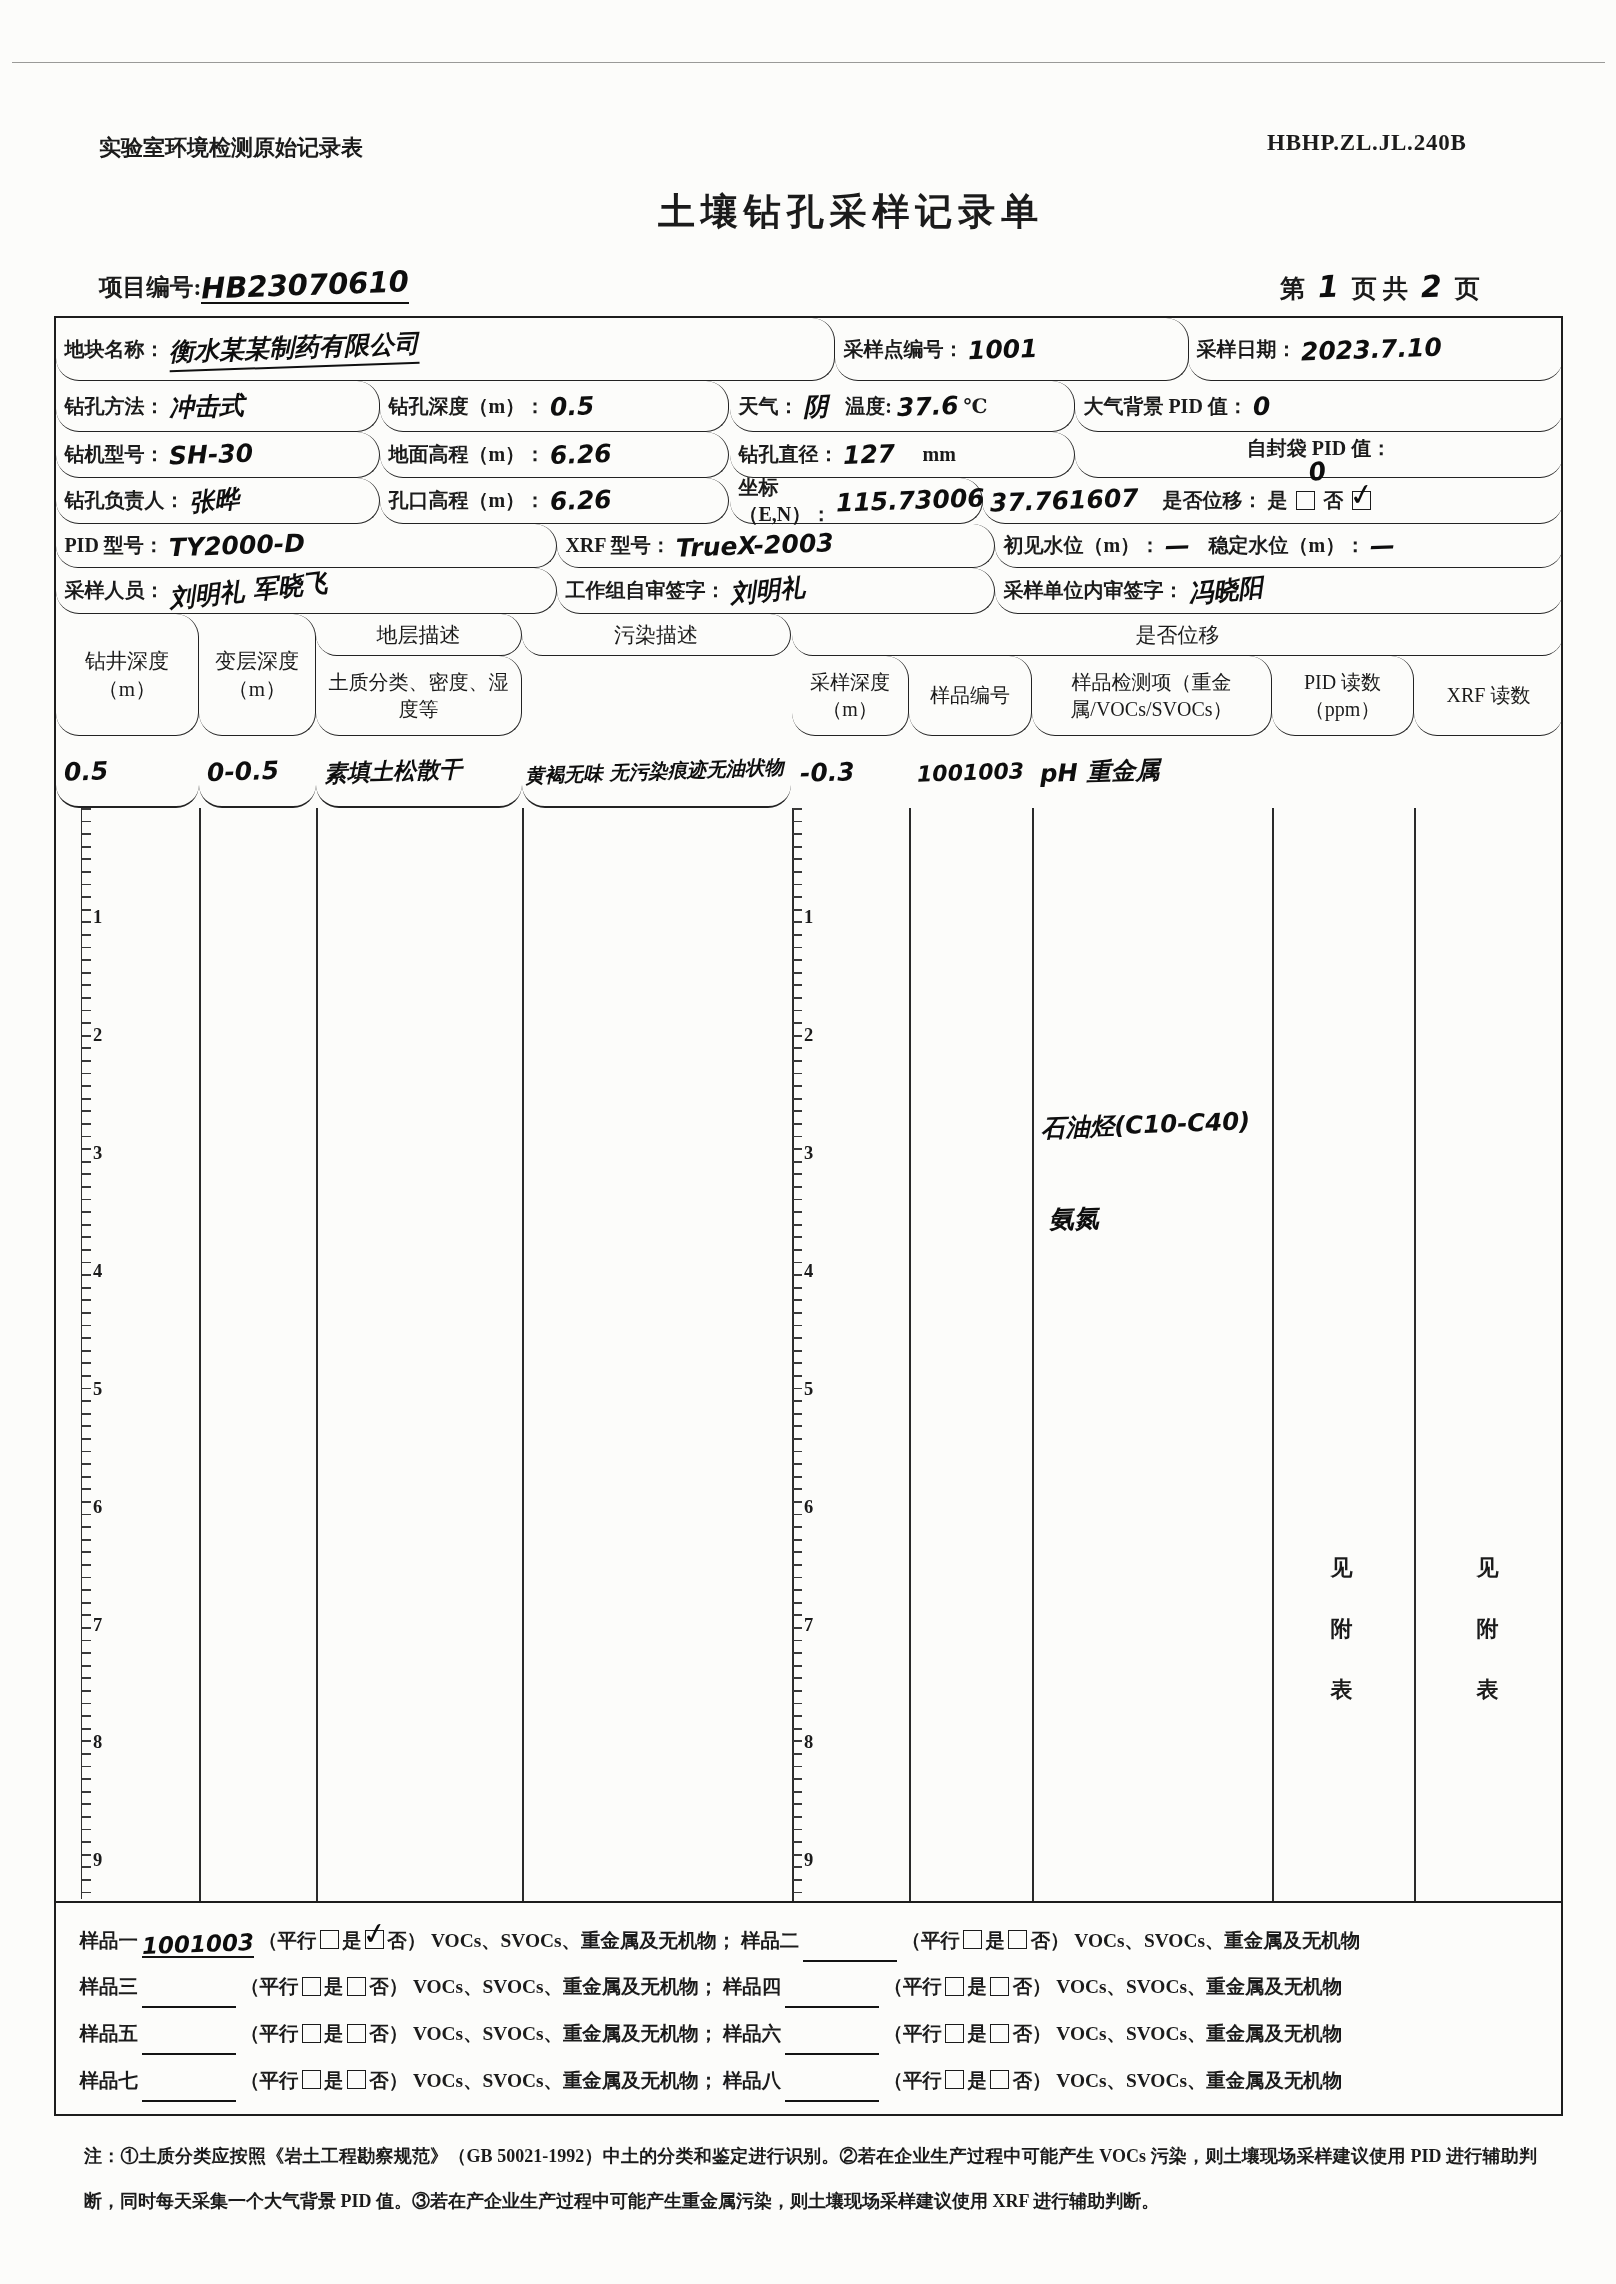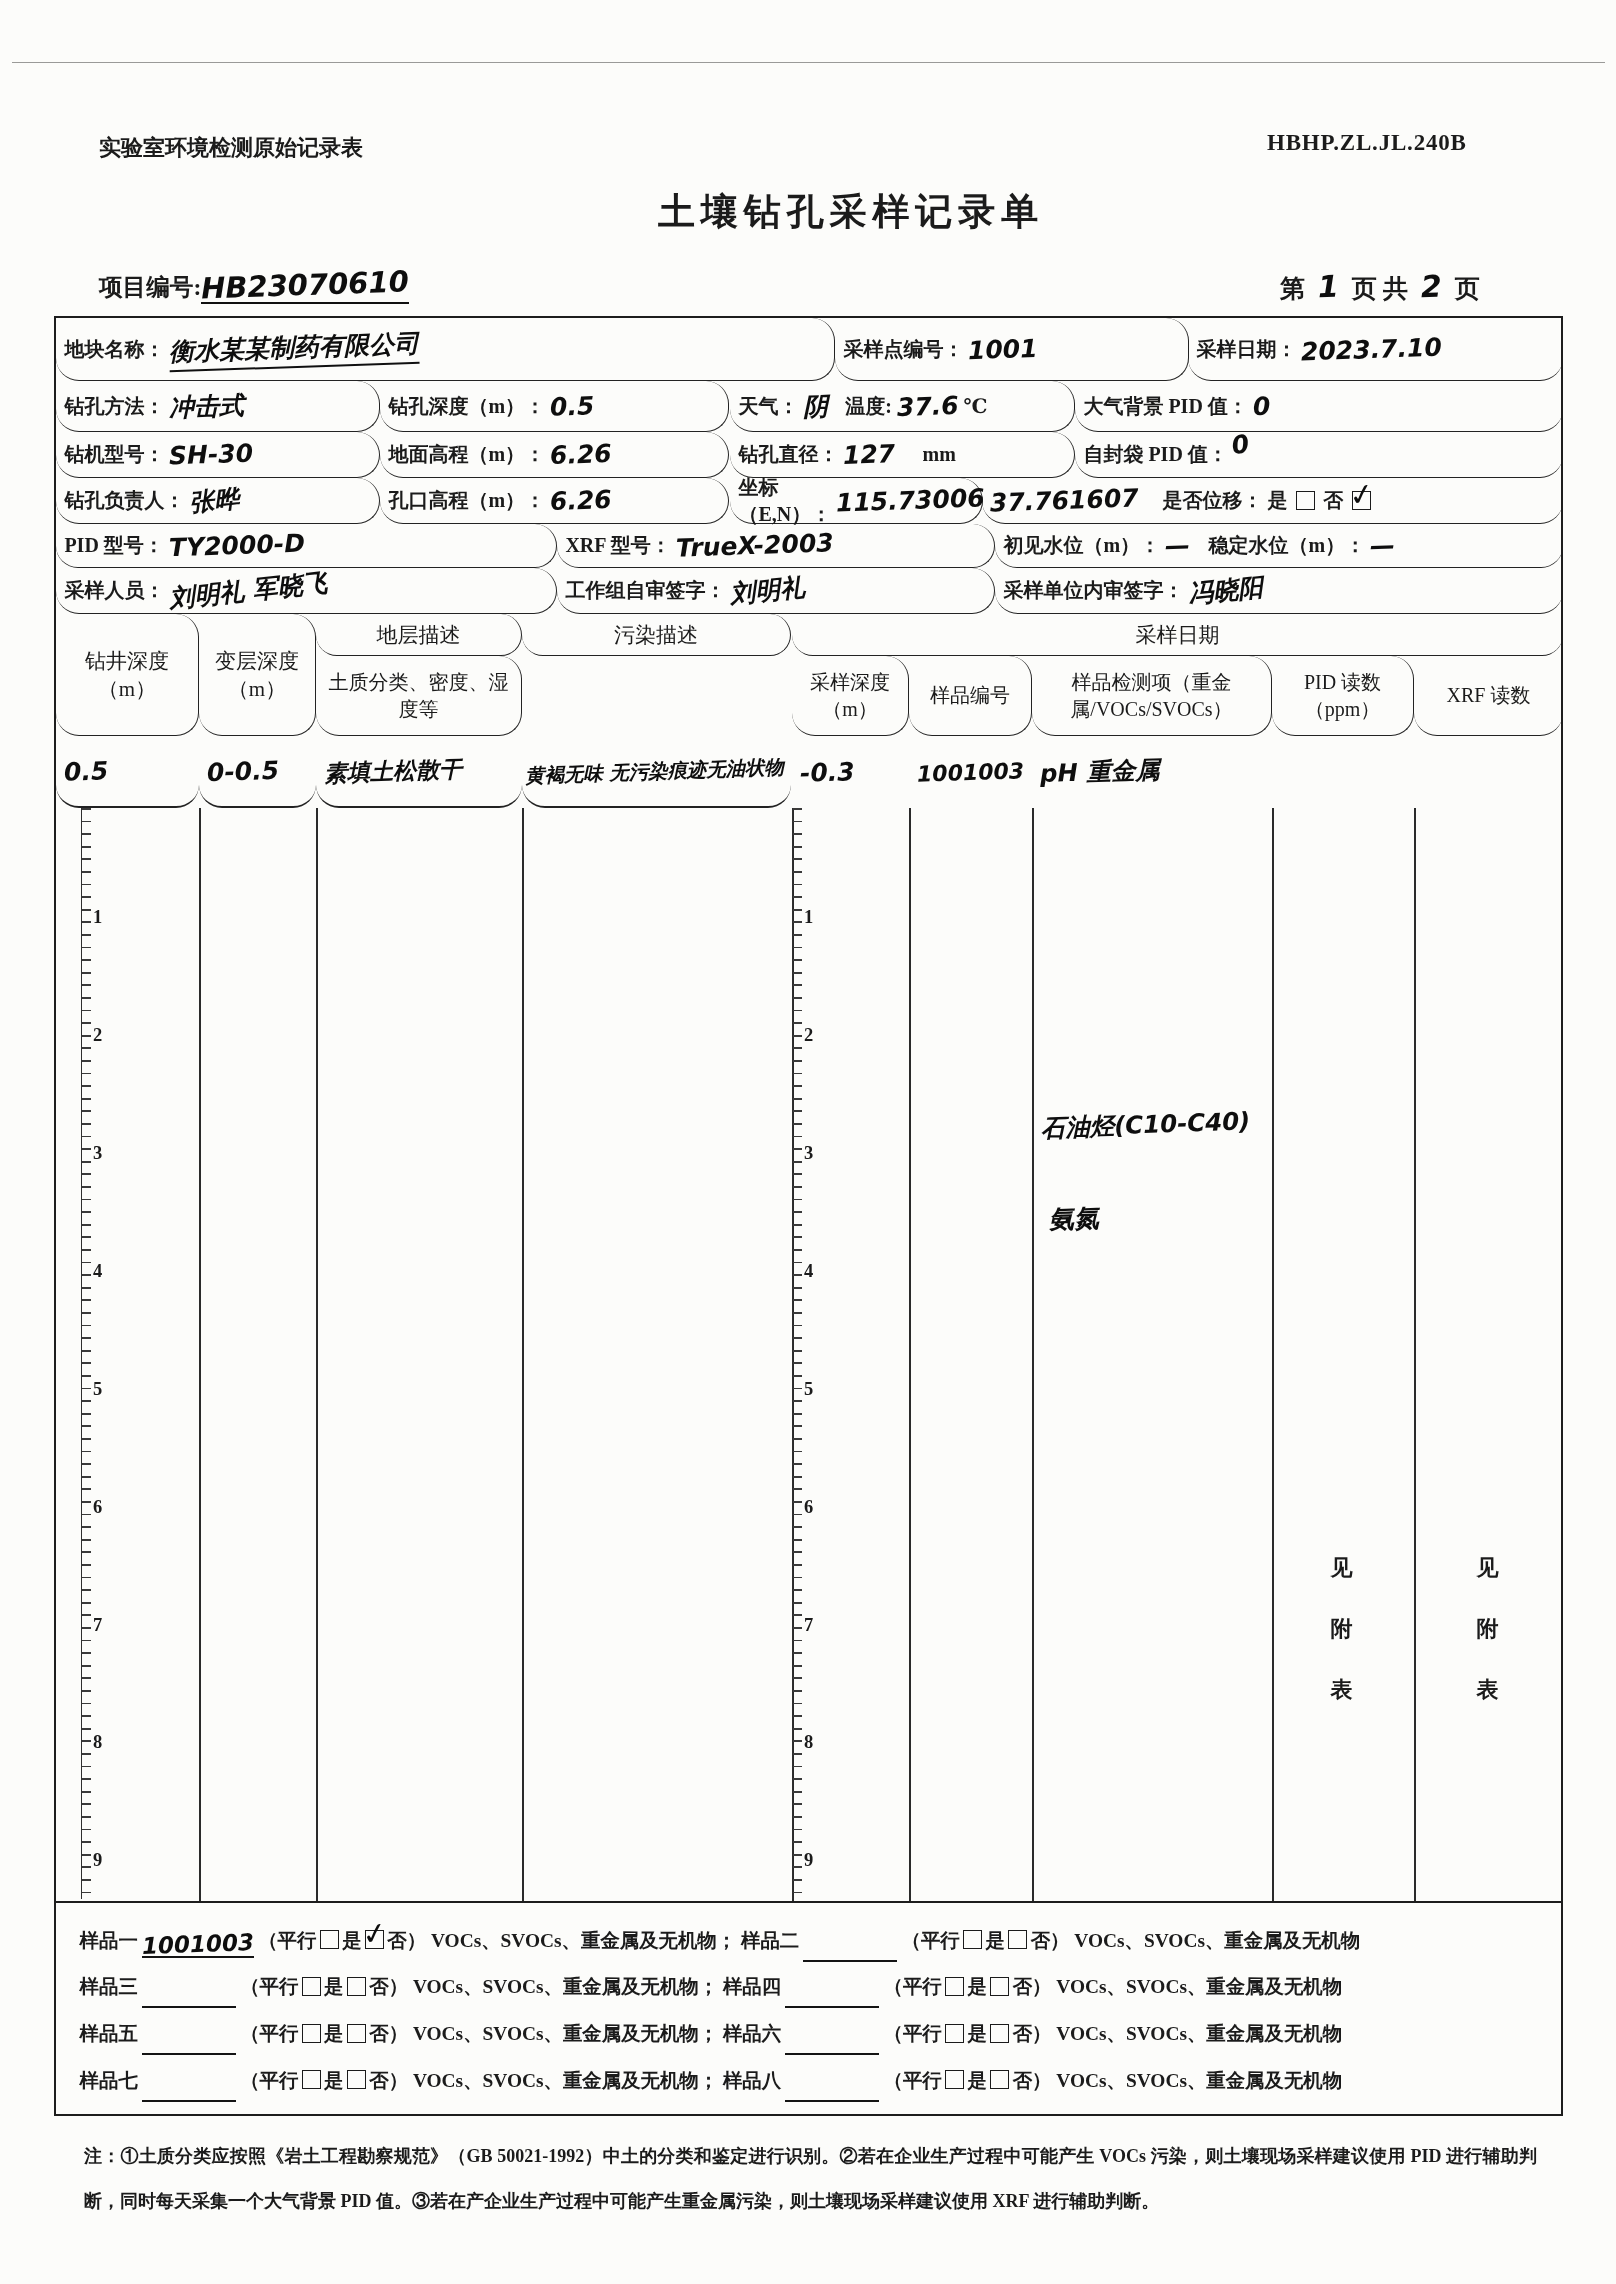--- a/index.html
+++ b/index.html
@@ -97,21 +97,21 @@
     </div>
     <div class="cell" style="left:324px;top:114px;width:349px;height:46px;">
       <span class="lbl">地面高程（m）：</span>
       <span class="hw big">6.26</span>
     </div>
     <div class="cell" style="left:674px;top:114px;width:345px;height:46px;">
       <span class="lbl">钻孔直径：</span>
       <span class="hw big">127</span>
       <span class="lbl" style="margin-left:22px;">mm</span>
     </div>
-    <div class="cell noR" style="left:1019px;top:114px;width:488px;height:46px;">
+    <div class="cell noR" style="left:1019px;top:114px;width:488px;height:46px;flex-direction:column;">
       <span class="lbl">自封袋 PID 值：</span>
       <span class="hw big" style="transform:rotate(-8deg) translateY(-10px);">0</span>
     </div>
 
     <div class="cell" style="left:0;top:160px;width:324px;height:46px;">
       <span class="lbl">钻孔负责人：</span>
       <span class="hw big sig">张晔</span>
     </div>
     <div class="cell" style="left:324px;top:160px;width:349px;height:46px;">
       <span class="lbl">孔口高程（m）：</span>
@@ -164,21 +164,21 @@
     <div class="cell hdr" style="left:143px;top:296px;width:117px;height:122px;font-size:21px;">
         <span>变层深度（m）</span>
       </div>
     <div class="cell hdr" style="left:260px;top:296px;width:206px;height:42px;font-size:21px;">
         <span>地层描述</span>
       </div>
     <div class="cell hdr" style="left:466px;top:296px;width:269px;height:42px;font-size:21px;">
         <span>污染描述</span>
       </div>
     <div class="cell hdr noR" style="left:736px;top:296px;width:771px;height:42px;font-size:21px;">
-        <span>采样日期</span>
+        <span>是否位移</span>
       </div>
 
     <div class="cell hdr" style="left:260px;top:338px;width:206px;height:80px;">
         <span>土质分类、密度、湿度等</span>
       </div>
     <div class="cell hdr" style="left:736px;top:338px;width:117px;height:80px;">
         <span>采样深度（m）</span>
       </div>
     <div class="cell hdr" style="left:853px;top:338px;width:123px;height:80px;">
         <span>样品编号</span>

